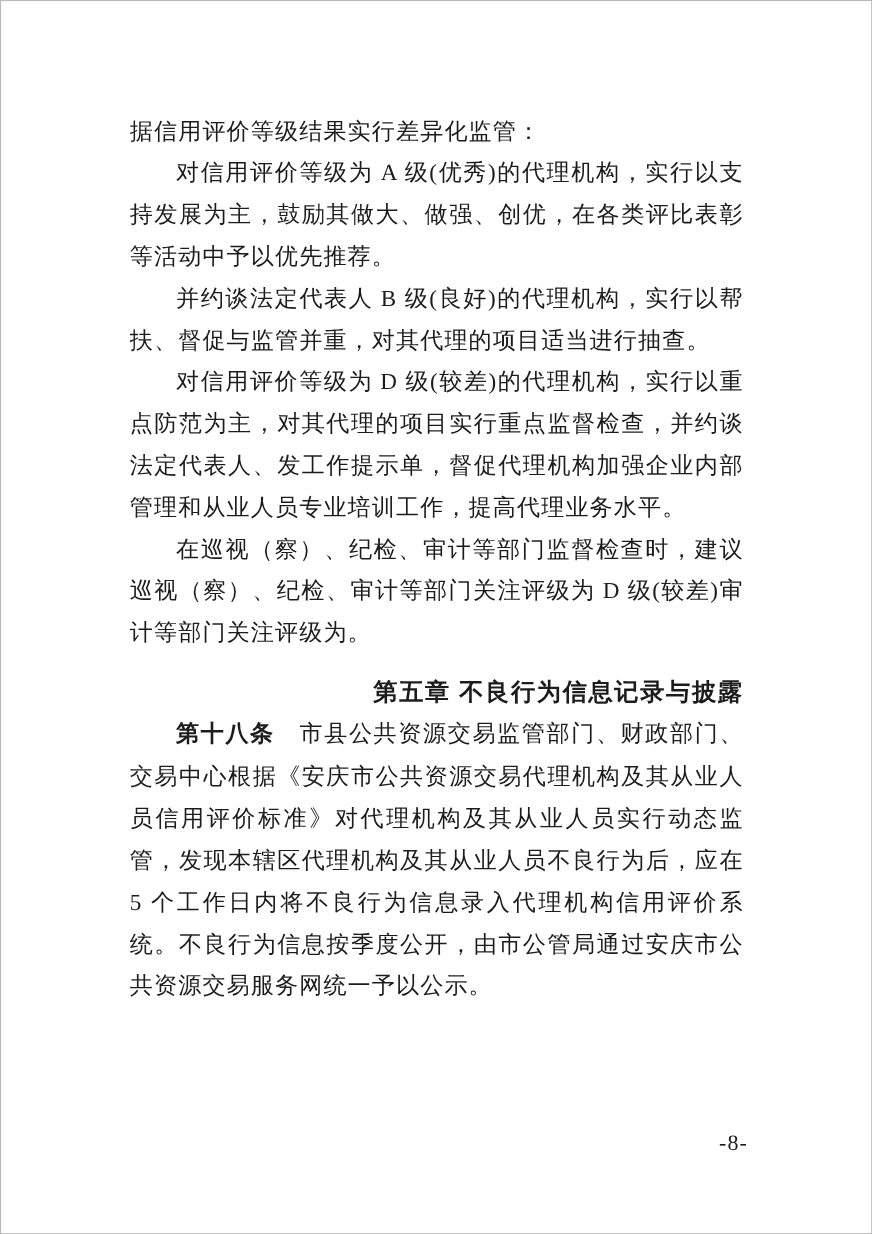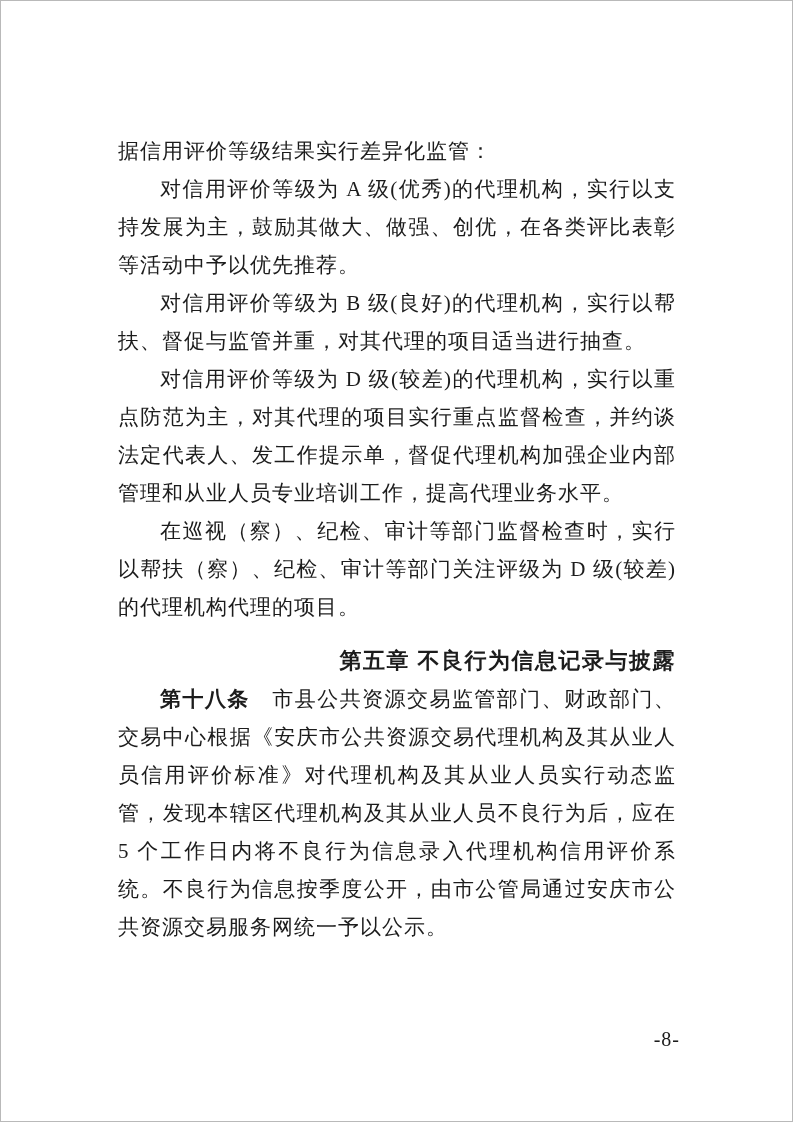--- a/index.html
+++ b/index.html
@@ -28,21 +28,20 @@
     margin: 0;
     font-size: 21px;
     line-height: 38px;
     text-align: justify;
     text-indent: 2em;
     letter-spacing: 1px;
     word-break: break-all;
   }
   .para.no-indent {
     text-indent: 0;
-    margin-top: 32px;
   }
   .chapter-heading {
     margin: 16px 0 0 0;
     font-size: 22px;
     line-height: 38px;
     text-align: right;
     text-indent: 0;
     font-weight: bold;
     letter-spacing: 1.5px;
     font-family: "Liberation Sans", "DejaVu Sans", sans-serif;
@@ -62,20 +61,20 @@
     color: #1c1c1c;
   }
 </style>
 </head>
 <body>
 
 <div class="page">
   <div class="content" id="content">
       <p class="para no-indent">据信用评价等级结果实行差异化监管：</p>
       <p class="para">对信用评价等级为 A 级(优秀)的代理机构，实行以支持发展为主，鼓励其做大、做强、创优，在各类评比表彰等活动中予以优先推荐。</p>
-      <p class="para">对信用评价等级为 B 级(良好)的代理机构，实行以帮扶、督促与监管并重，对其代理的项目适当进行抽查。</p>
+      <p class="para">并约谈法定代表人 B 级(良好)的代理机构，实行以帮扶、督促与监管并重，对其代理的项目适当进行抽查。</p>
       <p class="para">对信用评价等级为 D 级(较差)的代理机构，实行以重点防范为主，对其代理的项目实行重点监督检查，并约谈法定代表人、发工作提示单，督促代理机构加强企业内部管理和从业人员专业培训工作，提高代理业务水平。</p>
-      <p class="para">在巡视（察）、纪检、审计等部门监督检查时，实行以帮扶（察）、纪检、审计等部门关注评级为 D 级(较差)的代理机构代理的项目。</p>
+      <p class="para">在巡视（察）、纪检、审计等部门监督检查时，建议巡视（察）、纪检、审计等部门关注评级为 D 级(较差)审计等部门关注评级为。</p>
       <h2 class="chapter-heading">第五章 不良行为信息记录与披露</h2>
       <p class="para"><strong class="article-label">第十八条</strong>　市县公共资源交易监管部门、财政部门、交易中心根据《安庆市公共资源交易代理机构及其从业人员信用评价标准》对代理机构及其从业人员实行动态监管，发现本辖区代理机构及其从业人员不良行为后，应在 5 个工作日内将不良行为信息录入代理机构信用评价系统。不良行为信息按季度公开，由市公管局通过安庆市公共资源交易服务网统一予以公示。</p>
     </div>
   <div class="page-number">-8-</div>
 </div>
 
 </body></html>

